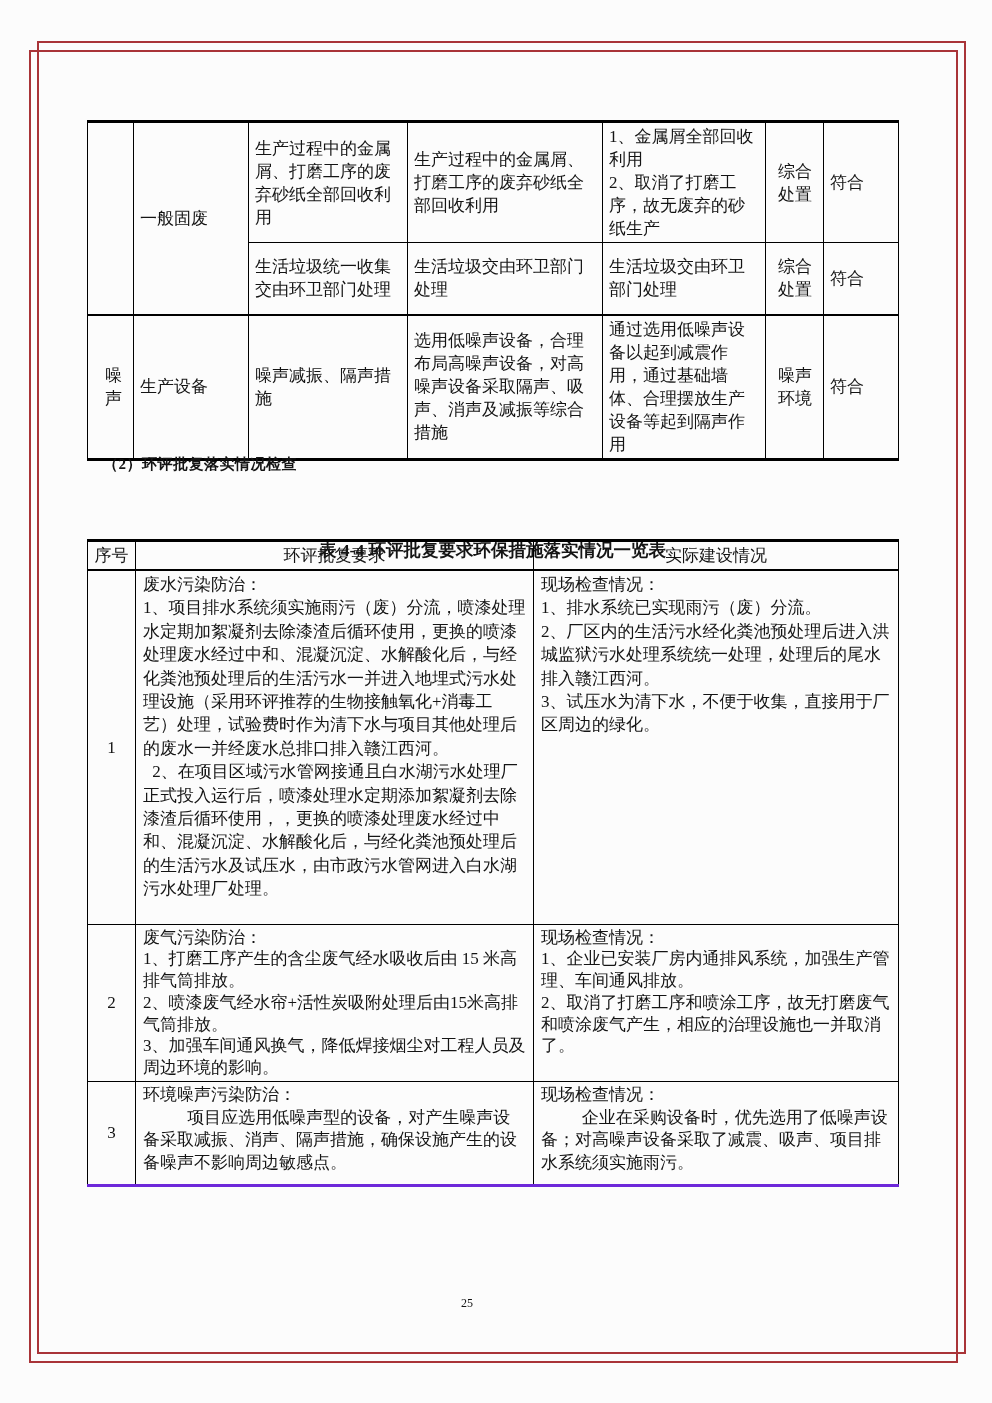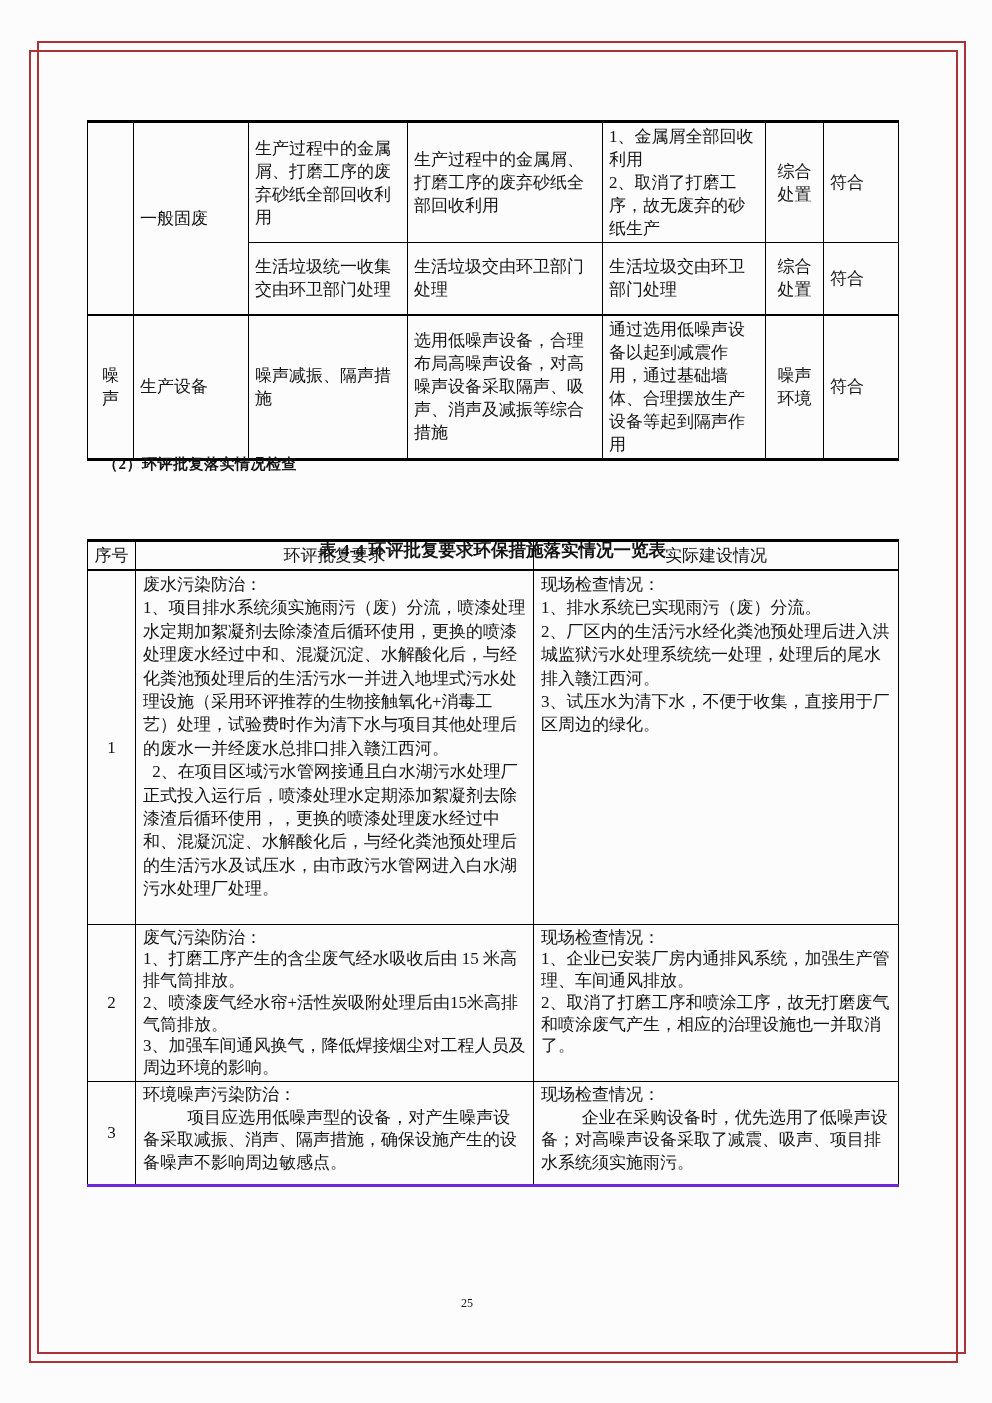--- a/index.html
+++ b/index.html
@@ -11,21 +11,21 @@
 
   table{border-collapse:collapse;table-layout:fixed;position:absolute;background:transparent;}
   td,th{box-sizing:border-box;border:1px solid #000;font-size:17px;line-height:23px;
         padding:2px 6px;vertical-align:middle;font-weight:normal;overflow:hidden;}
 
   
   .tt{left:87px;top:120px;width:811px;border-top:3px solid #000;border-bottom:3px solid #000;}
   .tt .center{text-align:left;}
   .tt .left{text-align:left;}
   .tt tr.thick-top td{border-top:2px solid #000;}
-  .tt .narrow{padding:2px 11px;text-align:center;}
+  .tt .narrow{padding:2px 11px;text-align:right;}
 
   
   .rt{left:87px;top:539px;width:811px;border-top:3px solid #000;border-bottom:3px solid #6d28d9;}
   .rt th{height:25px;text-align:center;border-bottom:2px solid #000;}
   .rt td.content{vertical-align:top;text-align:left;padding:2px 7px;margin-top:21px;}
   .rt td.num{text-align:center;}
   .rt tr.r1 td{line-height:23.4px;}
   .rt tr.r2 td{line-height:21.8px;}
   .rt tr.r3 td{line-height:22.5px;}
   .para{margin:0;}

